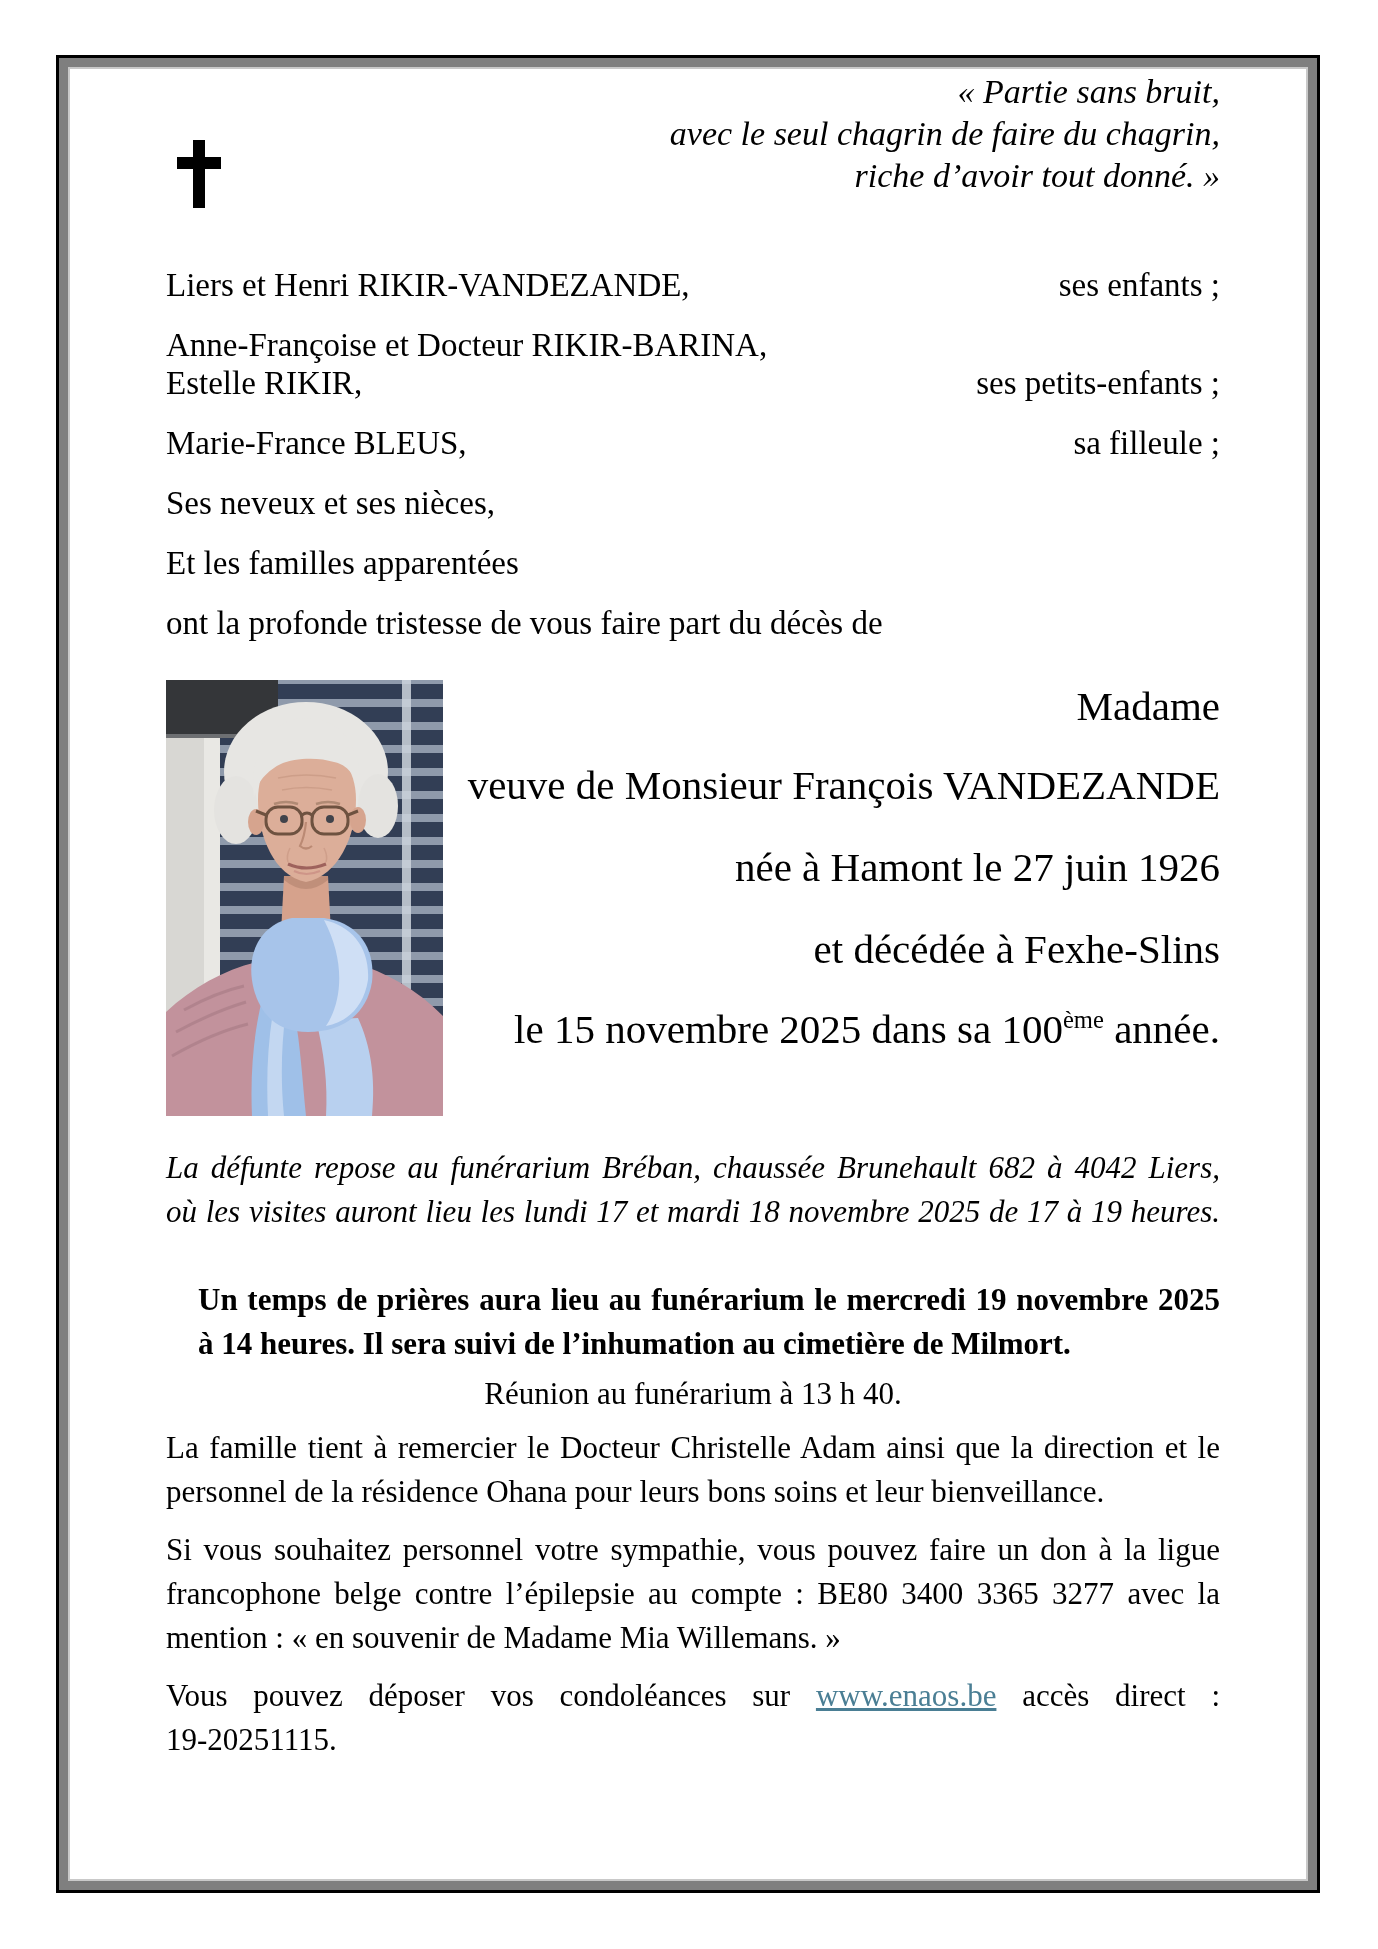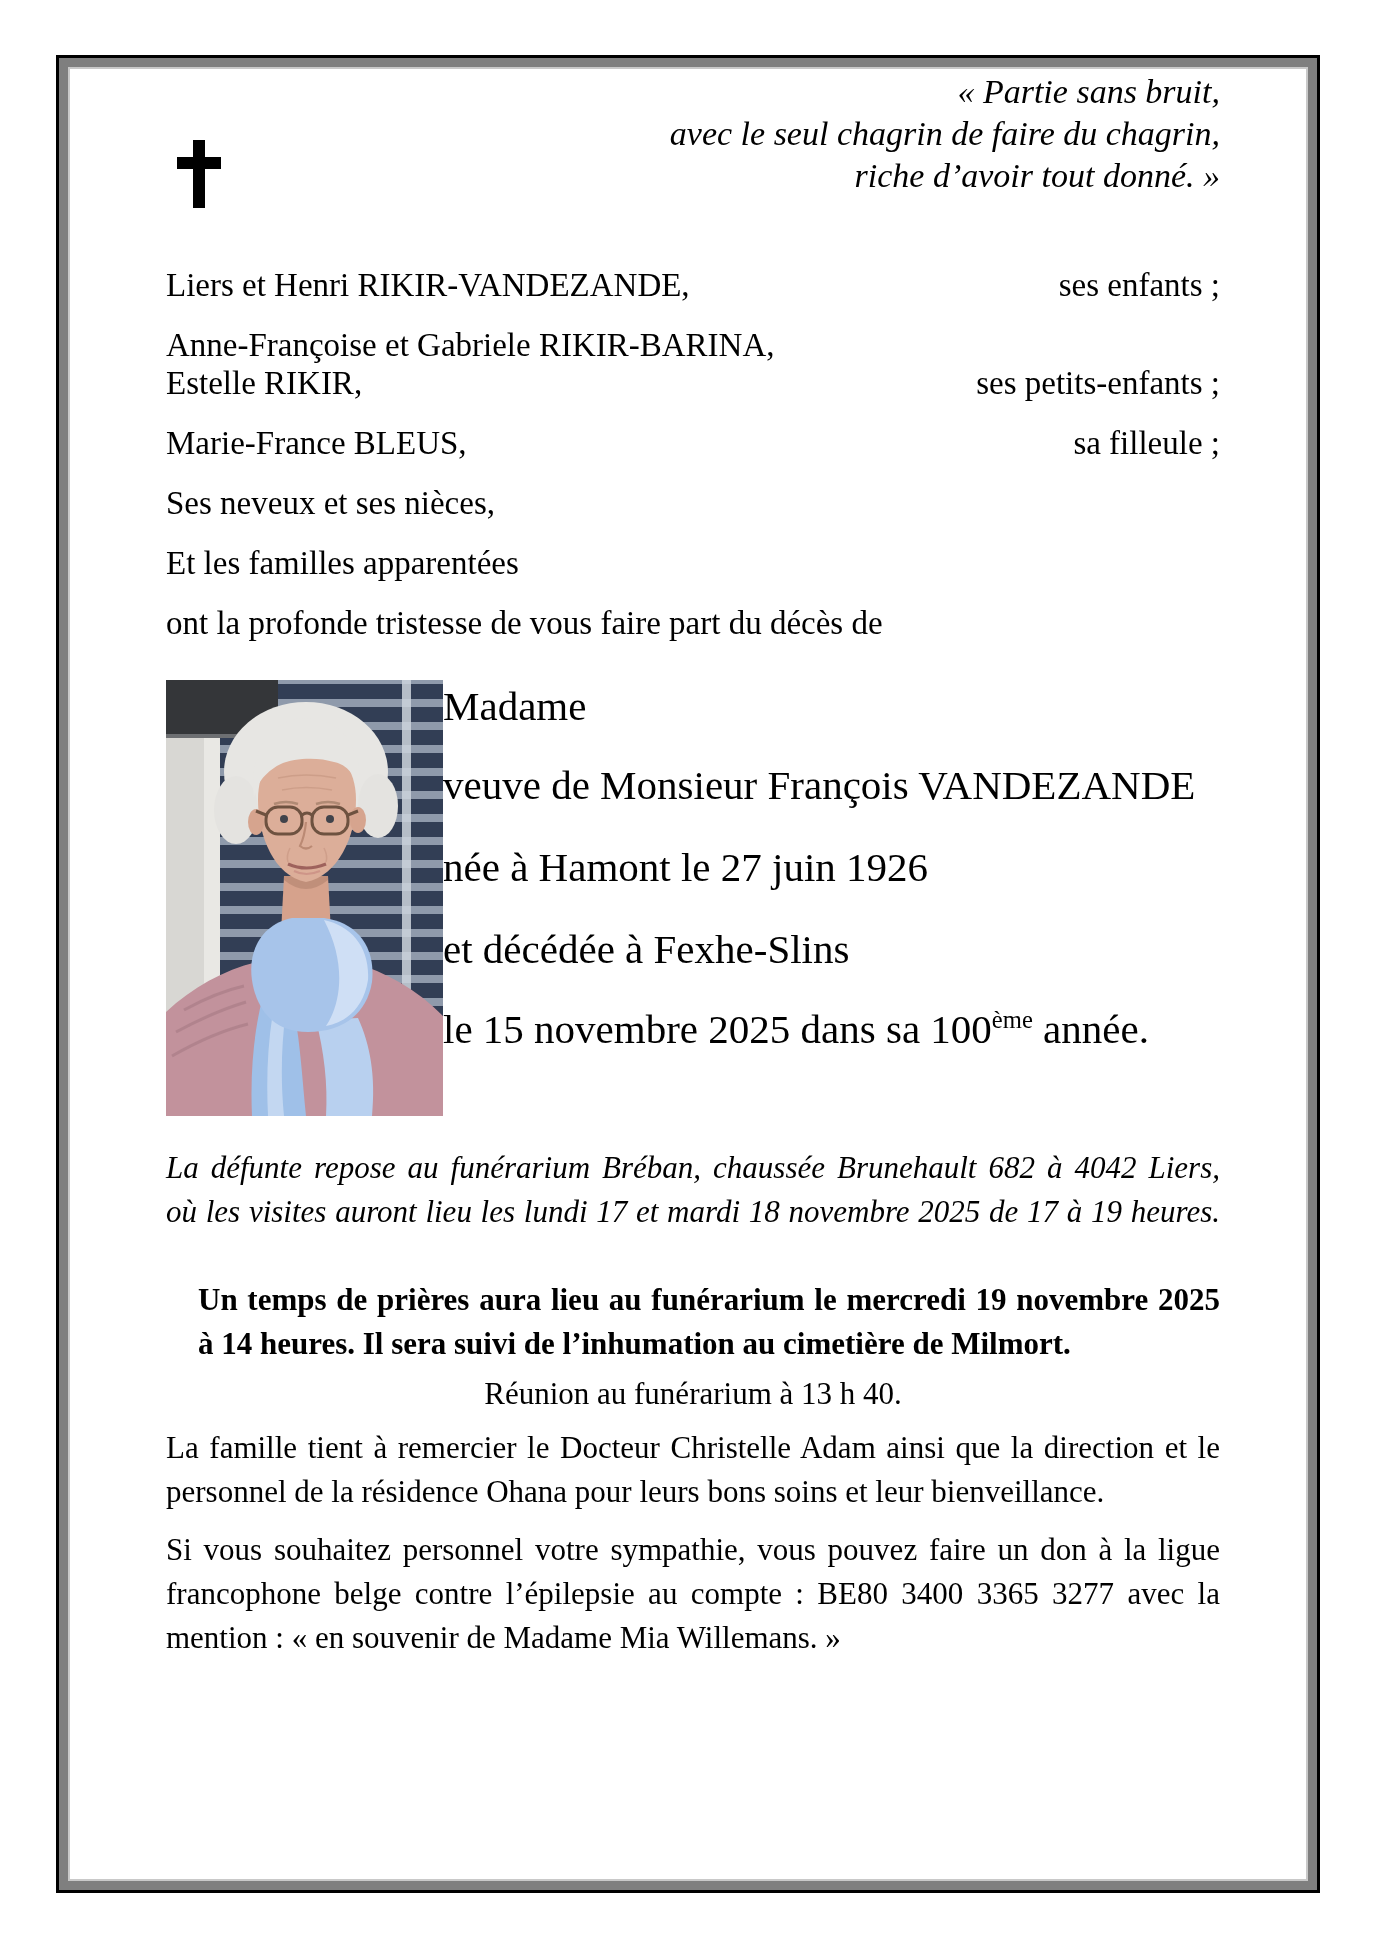--- a/index.html
+++ b/index.html
@@ -20,21 +20,21 @@
   .cross .h{ position:absolute; left:0; top:17px; width:44px; height:12px; background:#000; }
 
   .names{ font-size:33px; }
   .family-row{ display:flex; justify-content:space-between; align-items:flex-end; margin-bottom:22px; line-height:38px; }
   .family-names{ text-align:left; }
   .family-relation{ text-align:right; white-space:nowrap; }
   .intro-line{ line-height:38px; }
 
   .announce{ display:flex; margin-top:38px; }
   .photo{ width:277px; height:436px; flex:none; }
-  .announce-col{ flex:1; text-align:left; }
+  .announce-col{ flex:1; text-align:right; }
   .madame{ margin-top:2px; font-size:41px; line-height:48px; }
   .deceased-name{ margin-top:38px; font-size:59px; font-weight:bold; line-height:70px; }
   .aline{ font-size:41px; line-height:50px; }
   .aline.l1{ margin-top:30px; } .aline.l2{ margin-top:32px; }
   .aline.l3{ margin-top:32px; } .aline.l4{ margin-top:30px; }
   sup{ font-size:0.6em; vertical-align:super; line-height:0; }
 
   .para{ font-size:31px; line-height:44px; }
   .jline{ text-align:justify; text-align-last:justify; }
   .pline{ text-align:left; }
@@ -65,21 +65,21 @@
       </div>
     </div>
 
     <div class="names">
       <div class="family-row">
         <div class="family-names">Liers et Henri RIKIR-VANDEZANDE,</div>
         <div class="family-relation">ses enfants ;</div>
       </div>
       <div class="family-row">
         <div class="family-names">
-          <div>Anne-Françoise et Gabriele RIKIR-BARINA,</div>
+          <div>Anne-Françoise et Docteur RIKIR-BARINA,</div>
           <div>Estelle RIKIR,</div>
         </div>
         <div class="family-relation">ses petits-enfants ;</div>
       </div>
       <div class="family-row">
         <div class="family-names">Marie-France BLEUS,</div>
         <div class="family-relation">sa filleule ;</div>
       </div>
       <div class="family-row">
         <div class="family-names">Ses neveux et ses nièces,</div>
@@ -163,16 +163,24 @@
       <div class="jline">La famille tient à remercier le Docteur Christelle Adam ainsi que la direction et le</div>
       <div class="pline">personnel de la résidence Ohana pour leurs bons soins et leur bienveillance.</div>
     </div>
 
     <div class="para p-donation">
       <div class="jline">Si vous souhaitez personnel votre sympathie, vous pouvez faire un don à la ligue</div>
       <div class="jline">francophone belge contre l’épilepsie au compte : BE80 3400 3365 3277 avec la</div>
       <div class="pline">mention : « en souvenir de Madame Mia Willemans. »</div>
     </div>
 
+    <div class="para p-condolences">
+      <div class="jline">
+        <span>Vous pouvez déposer vos condoléances sur</span>
+        <a class="link" href="www.enaos.be" style="color: rgb(74, 126, 148);">www.enaos.be</a>
+        <span>accès direct :</span>
+      </div>
+      <div class="pline">19-20251115.</div>
+    </div>
 
   </div>
  </div>
 </div>
 
 </body></html>

